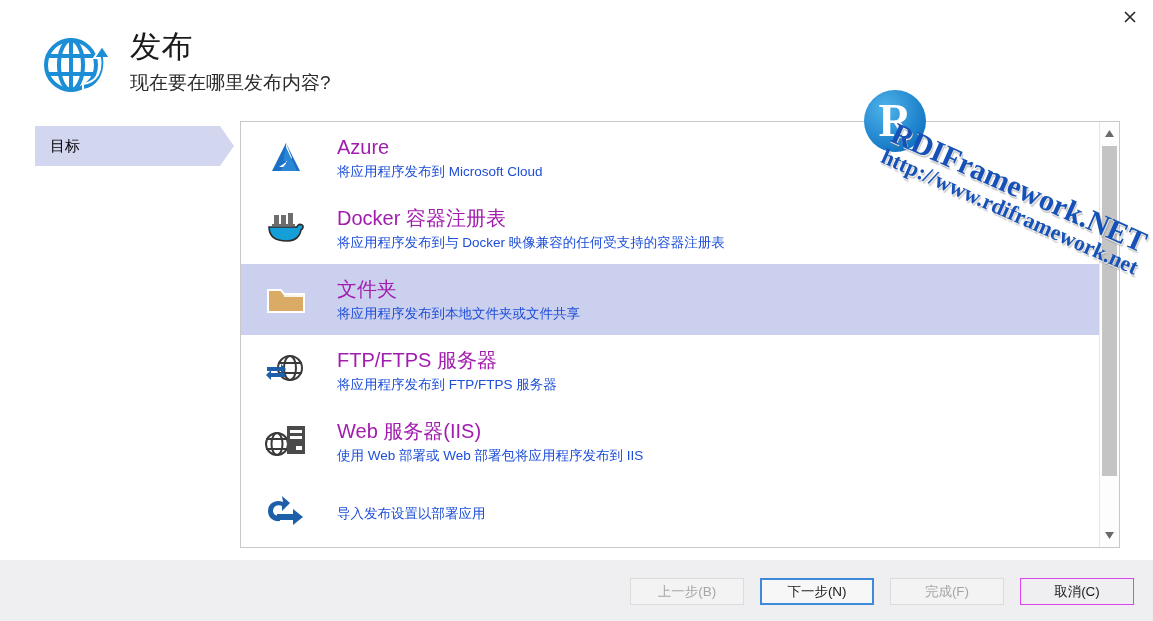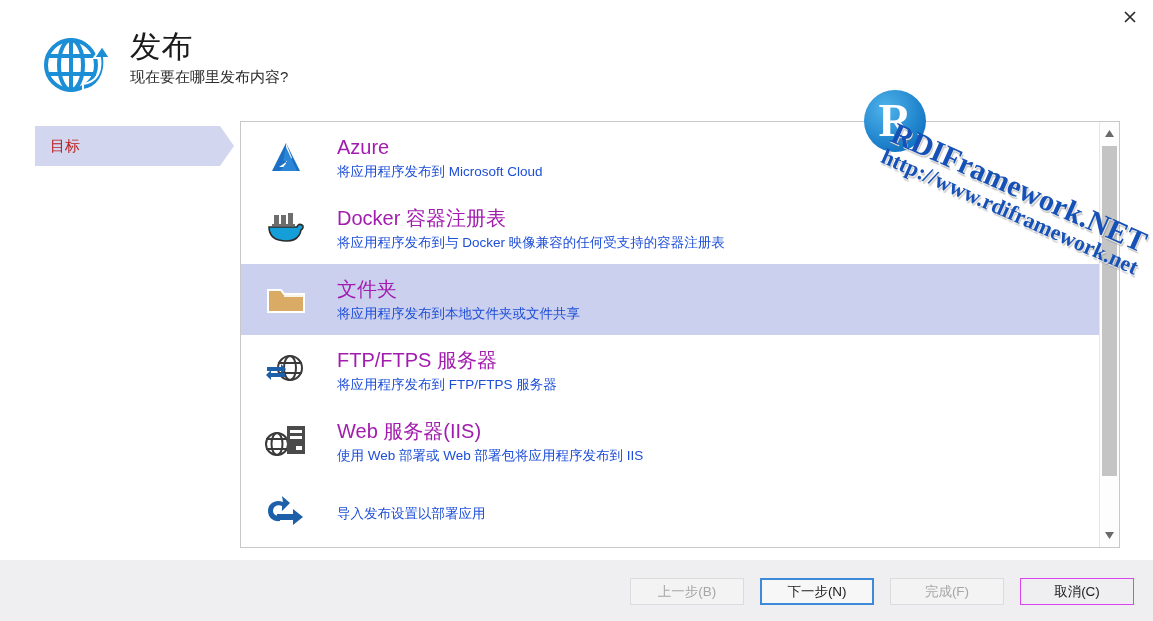--- a/index.html
+++ b/index.html
@@ -54,22 +54,23 @@
     top: 28px;
   }
   .header-title {
     font-size: 31px;
     line-height: 38px;
     font-weight: 400;
     color: #1b1b1b;
     letter-spacing: 0.5px;
   }
   .header-subtitle {
-    font-size: 15px;
+    font-size: 19px;
     line-height: 22px;
+    margin-top: 6px;
     color: #2b2b2b;
   }
 
   
   .sidebar {
     position: absolute;
     left: 0;
     top: 118px;
     width: 236px;
     height: 442px;
@@ -83,21 +84,21 @@
     height: 40px;
     background: #d3d6ef;
     display: flex;
     align-items: center;
     padding-left: 15px;
     box-sizing: border-box;
     cursor: pointer;
   }
   .nav-step-label {
     font-size: 15px;
-    color: #b91c1c;
+    color: #000000;
   }
   .nav-step-arrow {
     position: absolute;
     left: 220px;
     top: 8px;
     width: 0;
     height: 0;
     border-top: 20px solid transparent;
     border-bottom: 20px solid transparent;
     border-left: 14px solid #d3d6ef;

